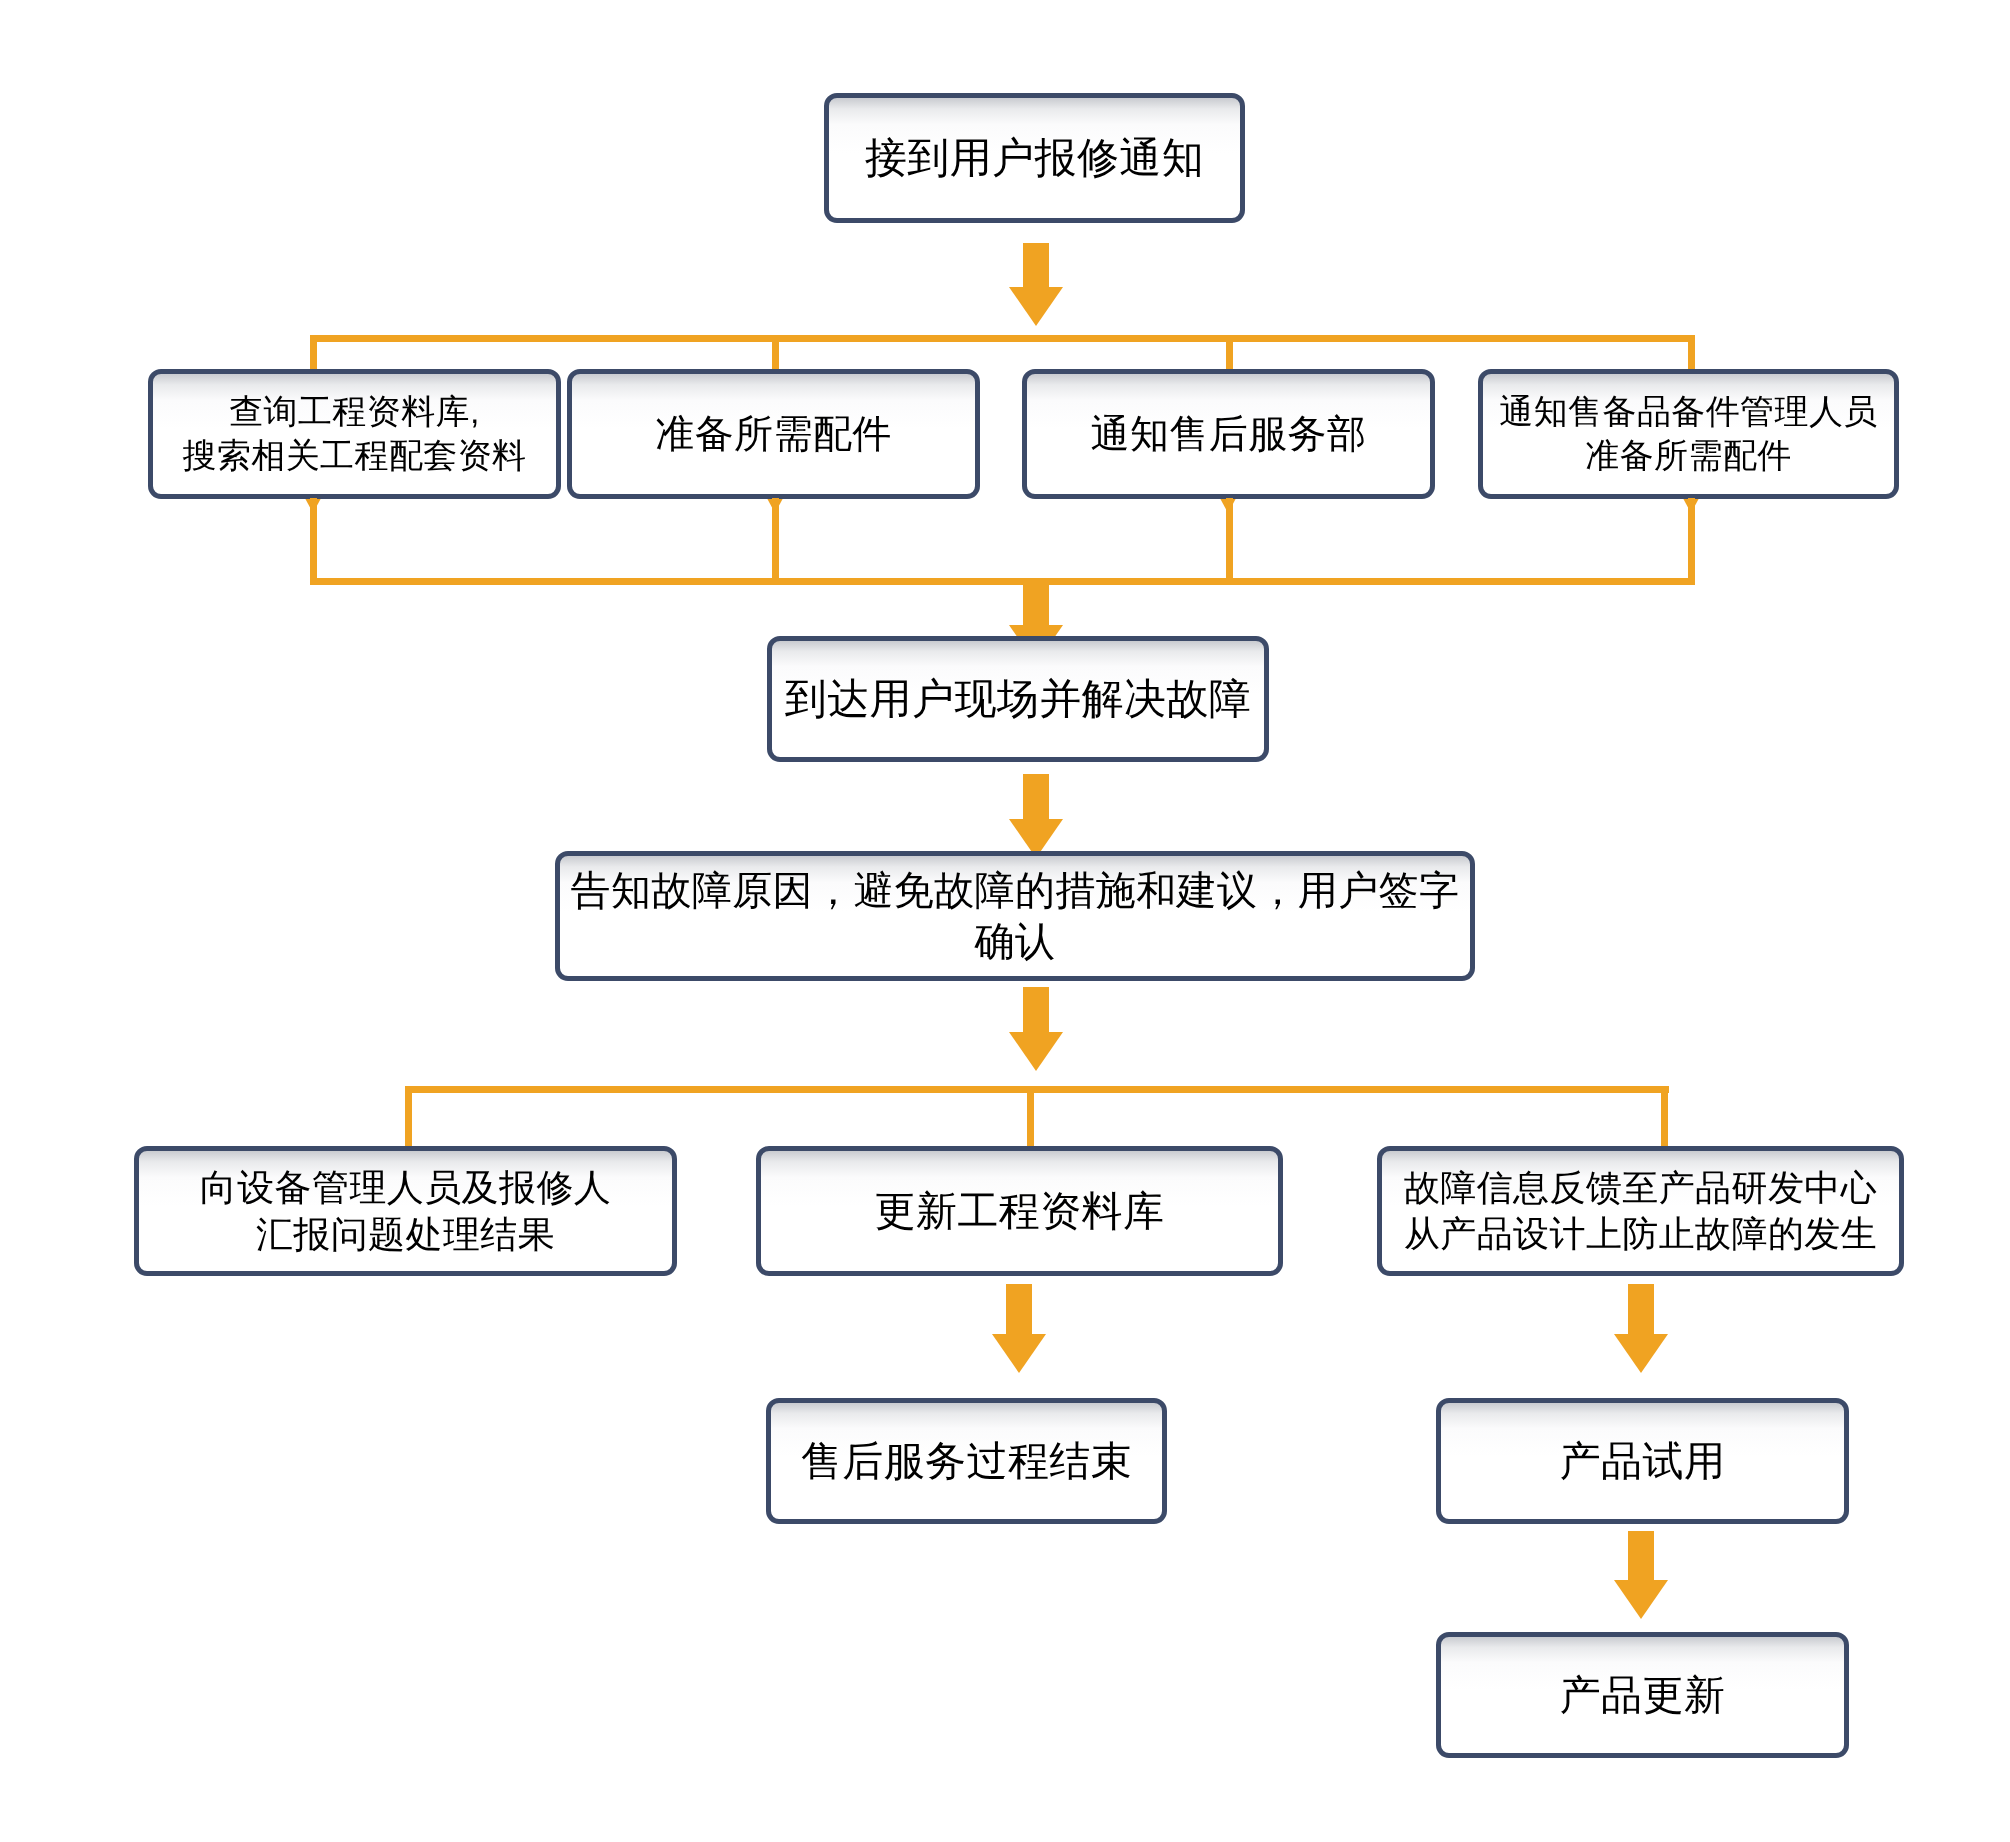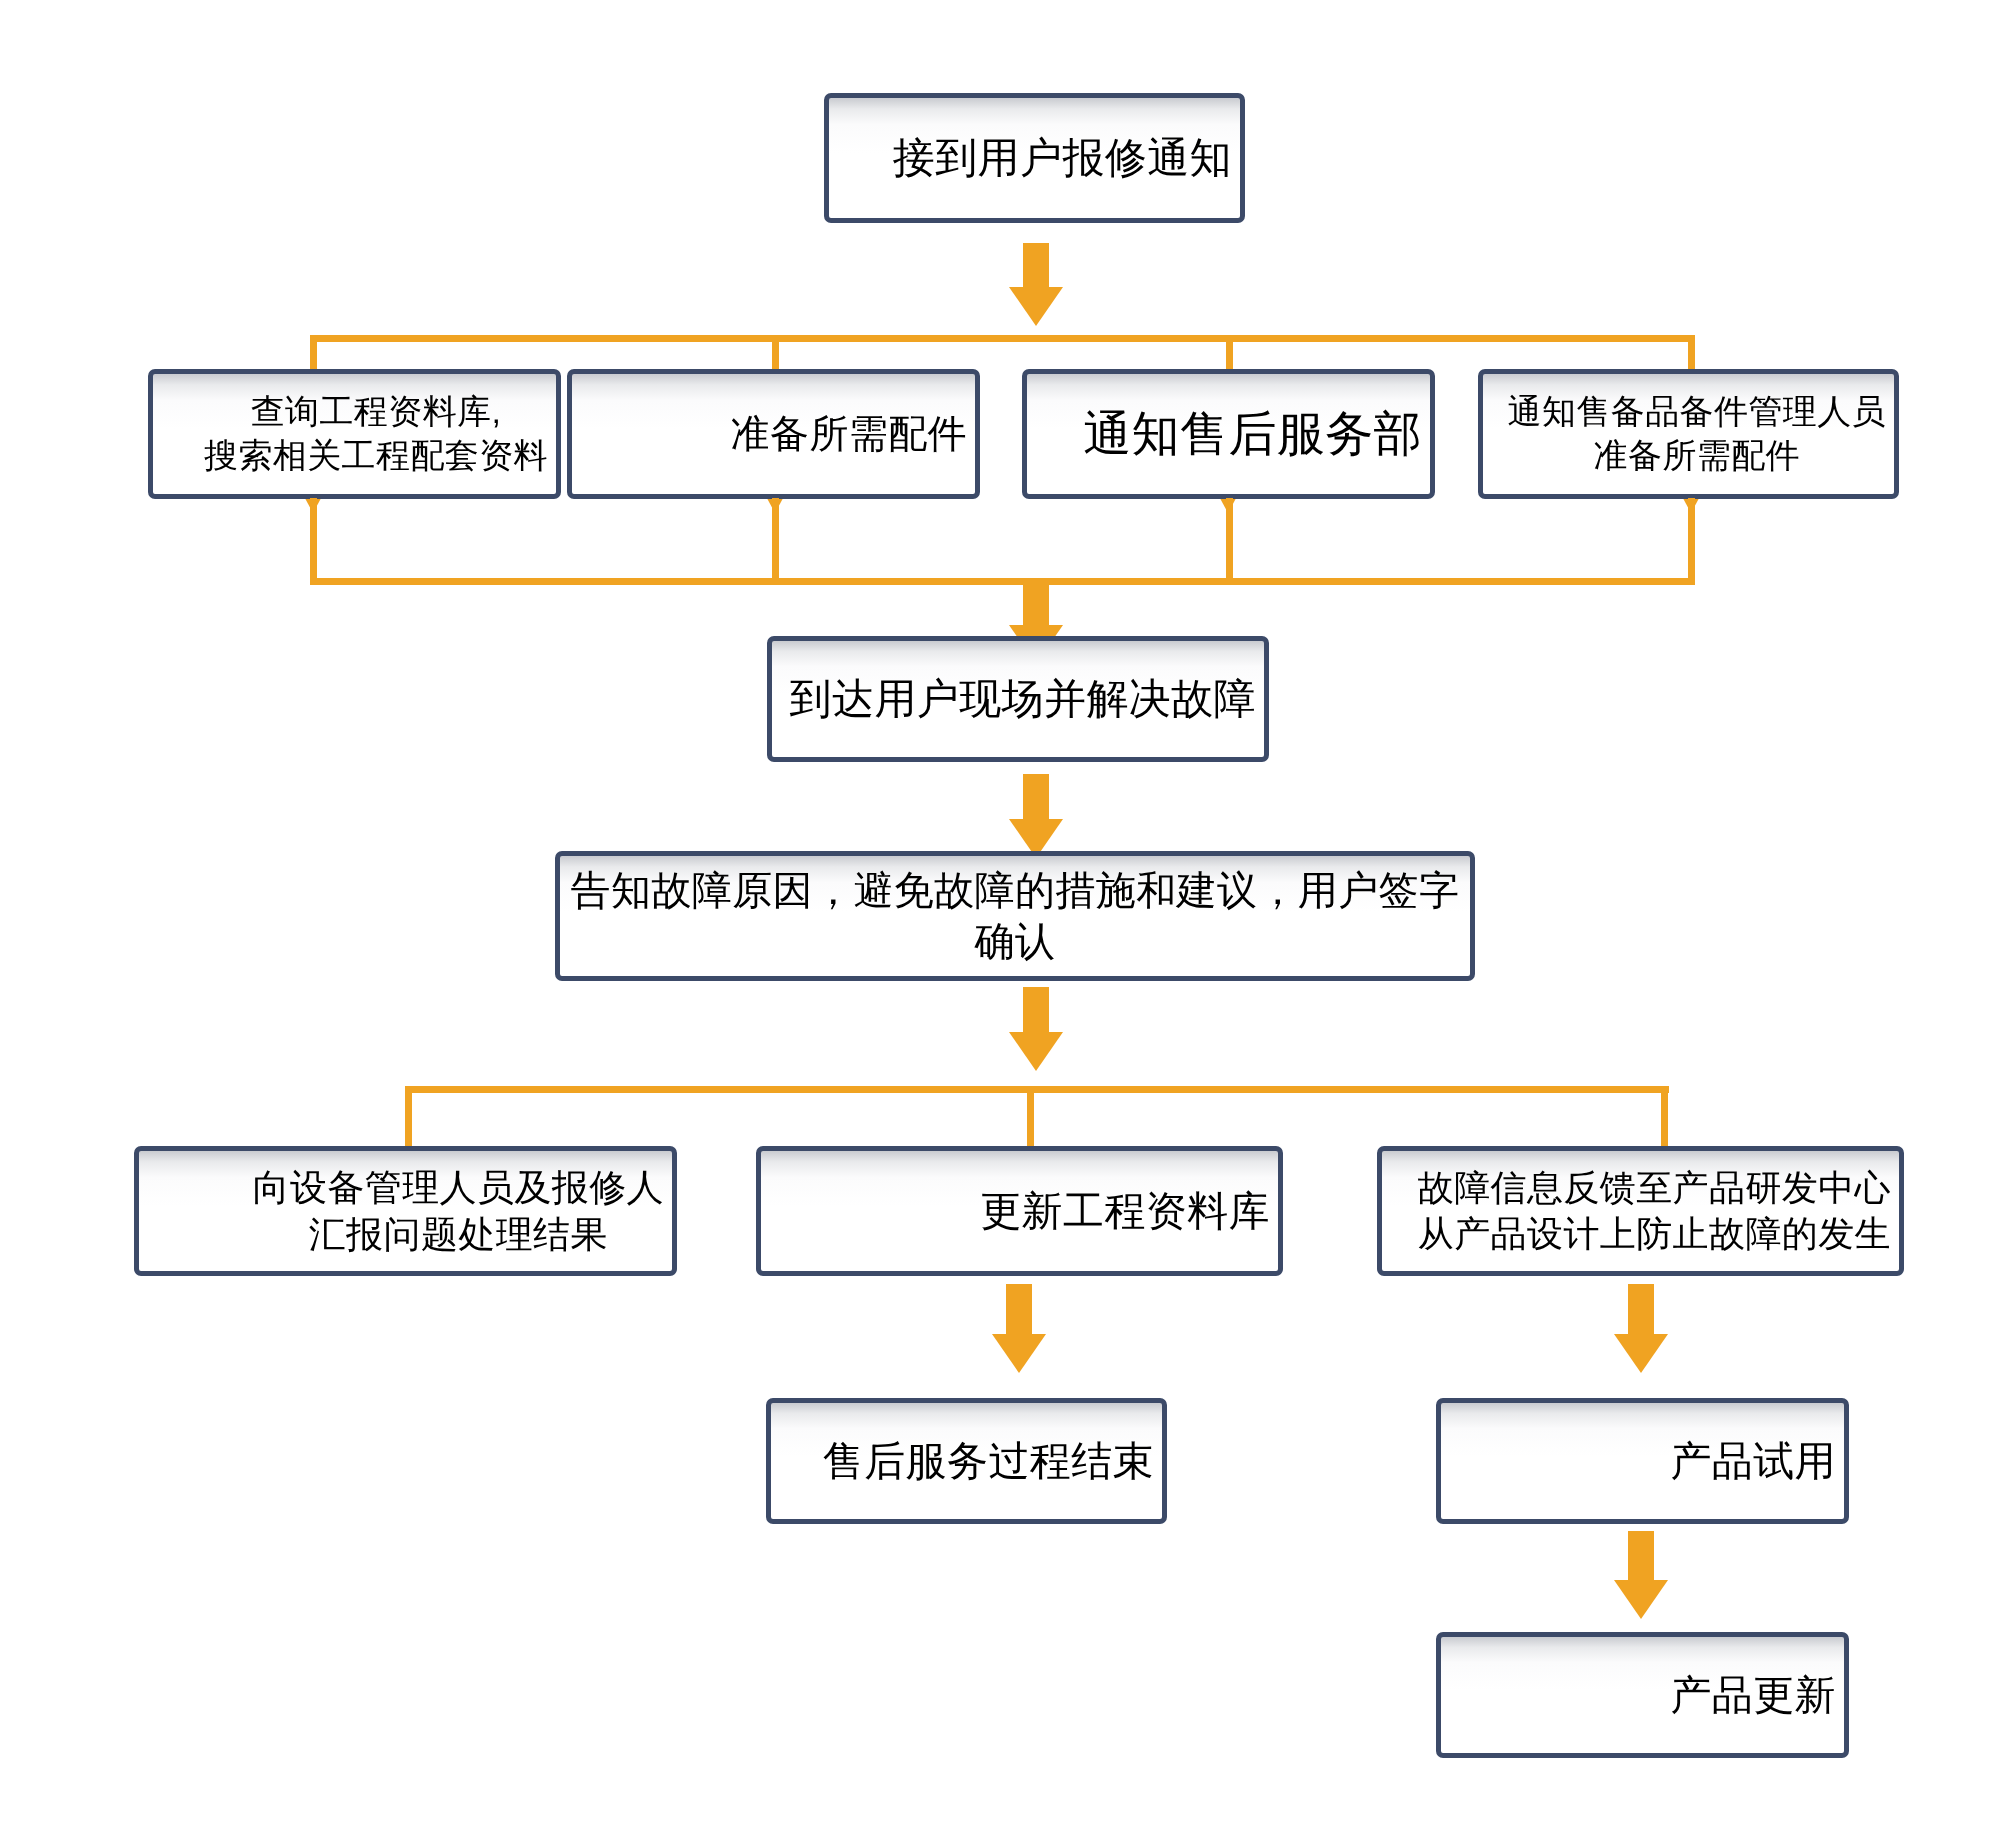--- a/index.html
+++ b/index.html
@@ -16,30 +16,30 @@
     height: 1842px;
     background: #ffffff;
     overflow: hidden;
   }
 
   
   .node {
     position: absolute;
     box-sizing: border-box;
     border: 5.7px solid #3c4a68;
-    border-radius: 7px;
+    border-radius: 13px;
     background: linear-gradient(to bottom,
                 #c9cbd0 0%,
                 #e9eaec 9%,
                 #fbfbfc 22%,
                 #ffffff 46%,
                 #ffffff 100%);
     display: flex;
     align-items: center;
-    justify-content: flex-end;
+    justify-content: center;
     text-align: center;
     color: #000000;
     line-height: 1.28;
     padding: 7px 8px;
     font-weight: 400;
     letter-spacing: 0.4px;
   }
   .node .txt {
     display: block;
     white-space: pre-line;
@@ -114,21 +114,21 @@
 
   <div class="node" style="left:112px; top:369px; width:413px; height:130px; font-size:34px;margin-left:36px;">
     <span class="txt">查询工程资料库,
 搜索相关工程配套资料</span>
   </div>
 
   <div class="node" style="left:567px; top:369px; width:413px; height:130px; font-size:39px;">
     <span class="txt">准备所需配件</span>
   </div>
 
-  <div class="node" style="left:1022px; top:369px; width:413px; height:130px; font-size:48px;">
+  <div class="node" style="left:1022px; top:369px; width:413px; height:130px; font-size:39px;">
     <span class="txt">通知售后服务部</span>
   </div>
 
   <div class="node" style="left:1478px; top:369px; width:421px; height:130px; font-size:34px;">
     <span class="txt">通知售备品备件管理人员
 准备所需配件</span>
   </div>
 
   <div class="vline" style="left:310px; top:498px; height:85px;"></div>
   <div class="vline" style="left:772px; top:498px; height:85px;"></div>

